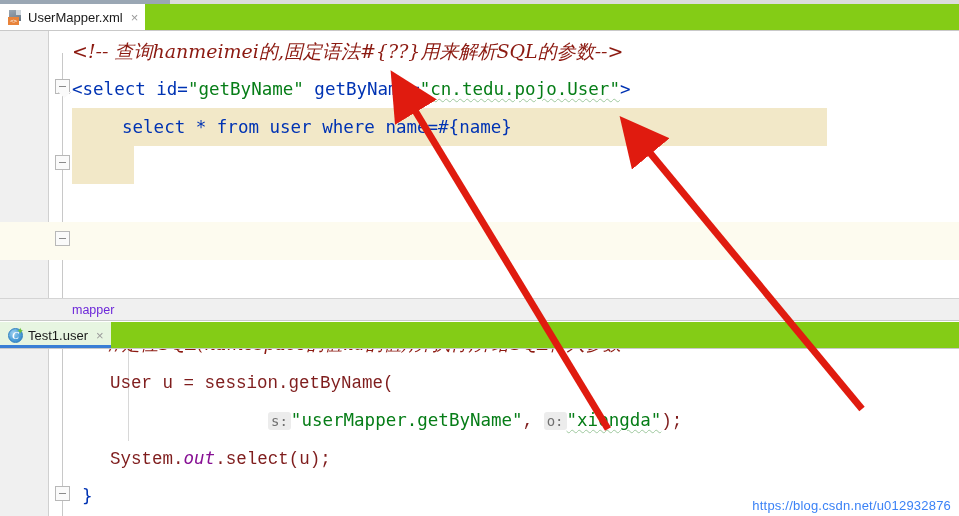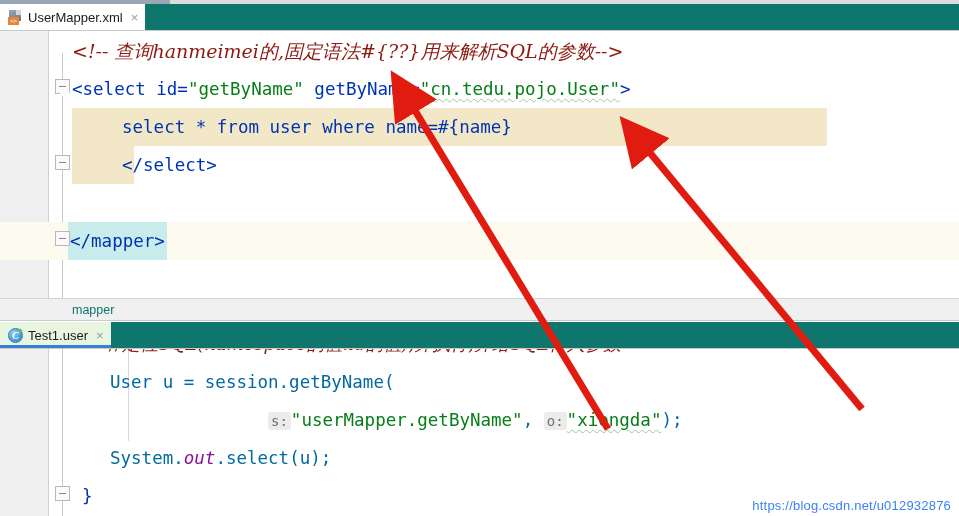--- a/index.html
+++ b/index.html
@@ -10,21 +10,21 @@
     font-family: "DejaVu Sans", sans-serif;
     overflow: hidden;
     position: relative;
   }
   .ide { position:relative; width:959px; height:516px; }
 
   
   .tabbar {
     position:absolute; left:0; right:0;
     height:27px;
-    background:#0f766e;
+    background:#84cc16;
     border-bottom:1px solid #c9c9c9;
     display:flex; align-items:stretch;
   }
   .tab {
     display:flex; align-items:center; gap:5px;
     padding:0 7px 0 8px;
     font-size:13px; color:#1a1a1a;
     position:relative;
     font-family:"Liberation Sans", sans-serif;
   }
@@ -92,21 +92,21 @@
 
   .hl-sql  { position:absolute; left:72px; height:38px; background:#f2e8c8; }
   .hl-ind  { position:absolute; left:72px; height:38px; background:#f2e8c8; }
   .hl-mapper { background:#c8ecec; }
   .hl-row-faint { position:absolute; left:0; right:0; height:38px; background:#fdfbef; }
 
   
   .t-tag    { color:#0033b3; }
   .t-attr   { color:#0033b3; }
   .t-str    { color:#067d17; }
-  .t-plain  { color:#0369a1; }
+  .t-plain  { color:#7f1d1d;font-family:Liberation Mono, monospace; }
   .t-cmt    { color:#8c1a11; font-style:italic; font-family:"DejaVu Serif", serif; }
   .t-kw     { color:#0033b3; }
   .t-field  { color:#871094; font-style:italic; }
   .wavy {
     text-decoration: underline;
     text-decoration-style: wavy;
     text-decoration-color:#9ec89e;
     text-decoration-thickness:1px;
     text-underline-offset:3px;
   }
@@ -128,21 +128,21 @@
     content:""; position:absolute; left:2px; top:12px; width:11px; height:6px;
     background:#fafafa; border-left:1px solid #b8b8b8; border-right:1px solid #b8b8b8;
     clip-path:polygon(0 0,100% 0,50% 100%);
   }
 
   
   .breadcrumb {
     position:absolute; left:0; right:0;
     height:23px; background:#f0f0f0;
     border-top:1px solid #d4d4d4; border-bottom:1px solid #c9c9c9;
-    font-family:"Liberation Sans", sans-serif; font-size:12.5px; color:#0f766e;
+    font-family:"Liberation Sans", sans-serif; font-size:12.5px; color:#6d28d9;
     display:flex; align-items:center;
   }
   .breadcrumb .bc-item { margin-left:72px; }
 
   
   .arrows { position:absolute; inset:0; pointer-events:none; }
 
   
   .watermark {
     position:absolute; right:8px; bottom:3px;
@@ -193,28 +193,22 @@
       <div class="line" style="top:39px;">
         <span class="ltext"><span class="t-tag">&lt;select</span><span class="t-attr"> id=</span><span class="t-str">"getByName"</span><span class="t-attr"> getByName=</span><span class="t-str wavy">"cn.tedu.pojo.User"</span><span class="t-tag">&gt;</span></span>
       </div>
 
       
       <div class="line" style="top:77px;">
         <span class="ltext t-kw" style="padding-left:50px;">select * from user where name=#{name}</span>
       </div>
 
       
-      <div class="line" style="top:115px;">
-        <span class="ltext t-tag" style="padding-left:50px;">&lt;/select&gt;</span>
-      </div>
-
-      
-      <div class="line" style="top:191px;">
-        <span class="ltext t-tag hl-mapper" style="left:68px; padding:0 2px;">&lt;/mapper&gt;</span>
-      </div>
+
+      
     </div>
 
     <div class="fold top" style="top:48px;"></div>
     <div class="fold" style="top:124px;"></div>
     <div class="fold" style="top:200px;"></div>
   </div>
 
   <div class="breadcrumb" style="top:298px;">
     <span class="bc-item">mapper</span>
   </div>

